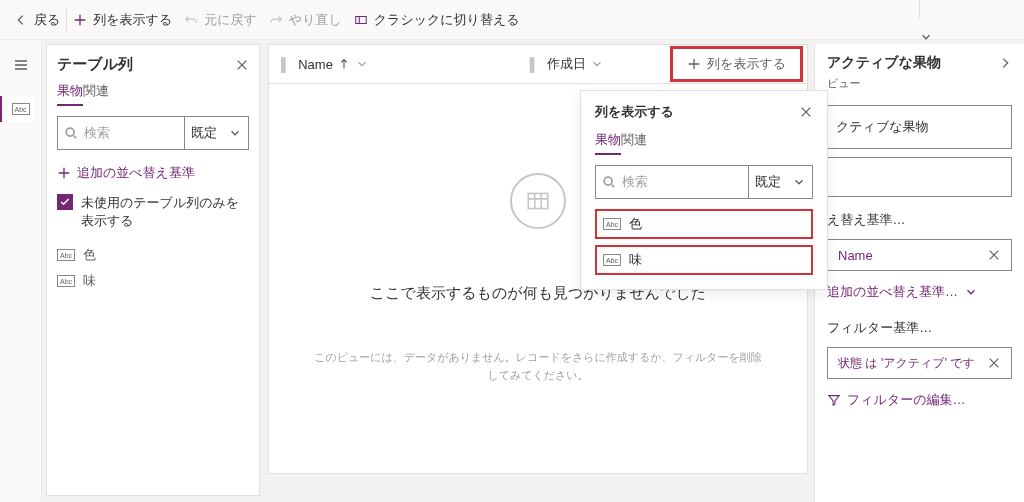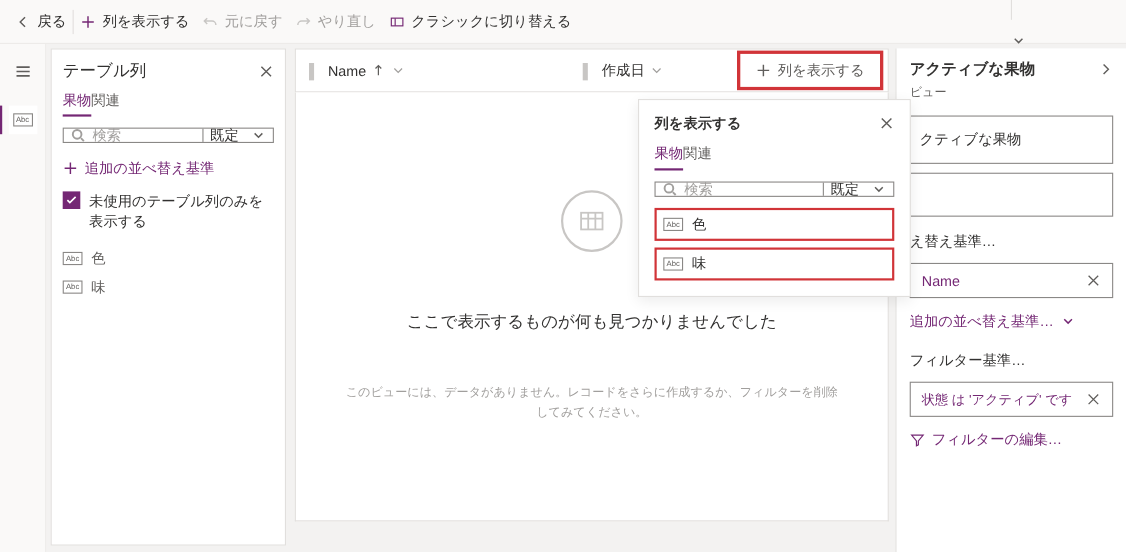--- a/index.html
+++ b/index.html
@@ -54,25 +54,25 @@
       position: absolute;
       left: 46px;
       top: 44px;
       width: 214px;
       bottom: 6px;
       background: #fff;
       border: 1px solid #e1dfdd;
       padding: 10px 10px;
     }
     .panel-title-row { display: flex; align-items: center; justify-content: space-between; margin-bottom: 8px; }
-    .panel-title { font-weight: 400; font-size: 15px; }
+    .panel-title { font-weight: 700; font-size: 15px; }
     .tabs { display: flex; font-size: 13px; margin-bottom: 10px; }
     .tab { color: #605e5c; padding-bottom: 4px; cursor: pointer; }
     .tab.active { color: #742774; border-bottom: 2px solid #742774; }
-    .search-row { display: flex; border: 1px solid #8a8886; height: 14px; margin-bottom: 10px; }
+    .search-row { display: flex; border: 1px solid #8a8886; height: 34px; margin-bottom: 10px; }
     .search-row .search-text { flex: 1; display: flex; align-items: center; gap: 6px; padding: 0 6px; color: #a19f9d; }
     .search-row .sort-sel { width: 64px; border-left: 1px solid #8a8886; display: flex; align-items: center; justify-content: space-between; padding: 0 6px; color: #323130; }
     .link-purple { color: #742774; display: flex; align-items: center; gap: 6px; cursor: pointer; padding: 4px 0; }
     .check-row { display: flex; align-items: flex-start; gap: 8px; padding: 8px 0 12px 0; }
     .check-box { width: 16px; height: 16px; background: #742774; display: flex; align-items: center; justify-content: center; flex-shrink: 0; }
     .col-item { display: flex; align-items: center; gap: 8px; padding: 4px 0; color: #605e5c; cursor: pointer; }
     .col-badge { width: 18px; height: 12px; border: 1px solid #8a8886; font-size: 7px; display: flex; align-items: center; justify-content: center; color: #605e5c; }
 
     
     .main-area {

